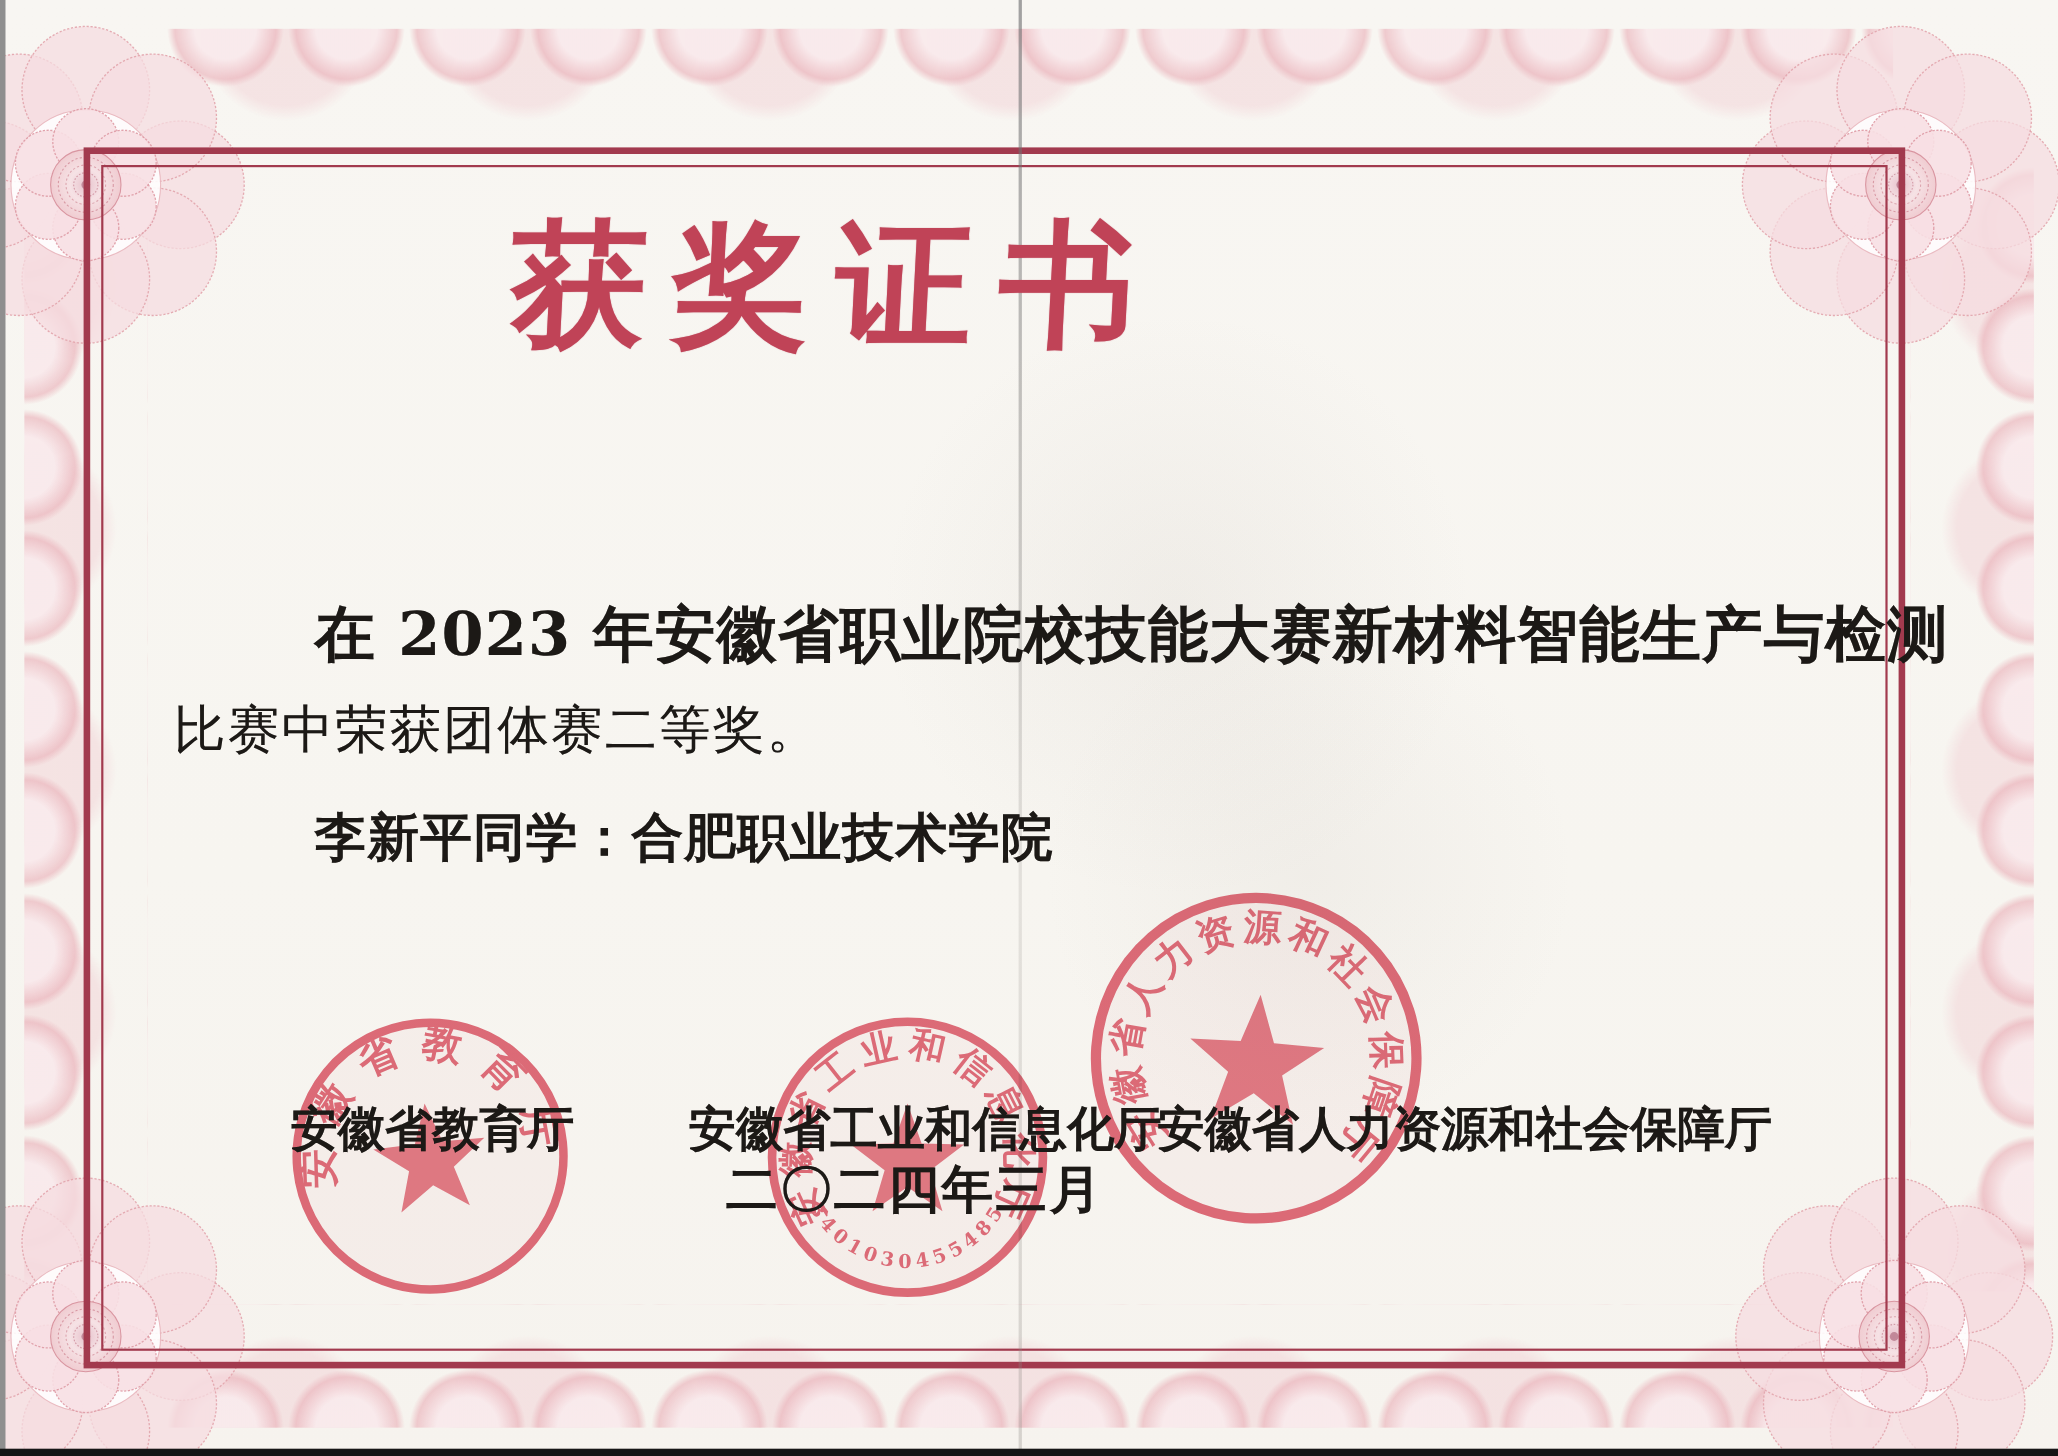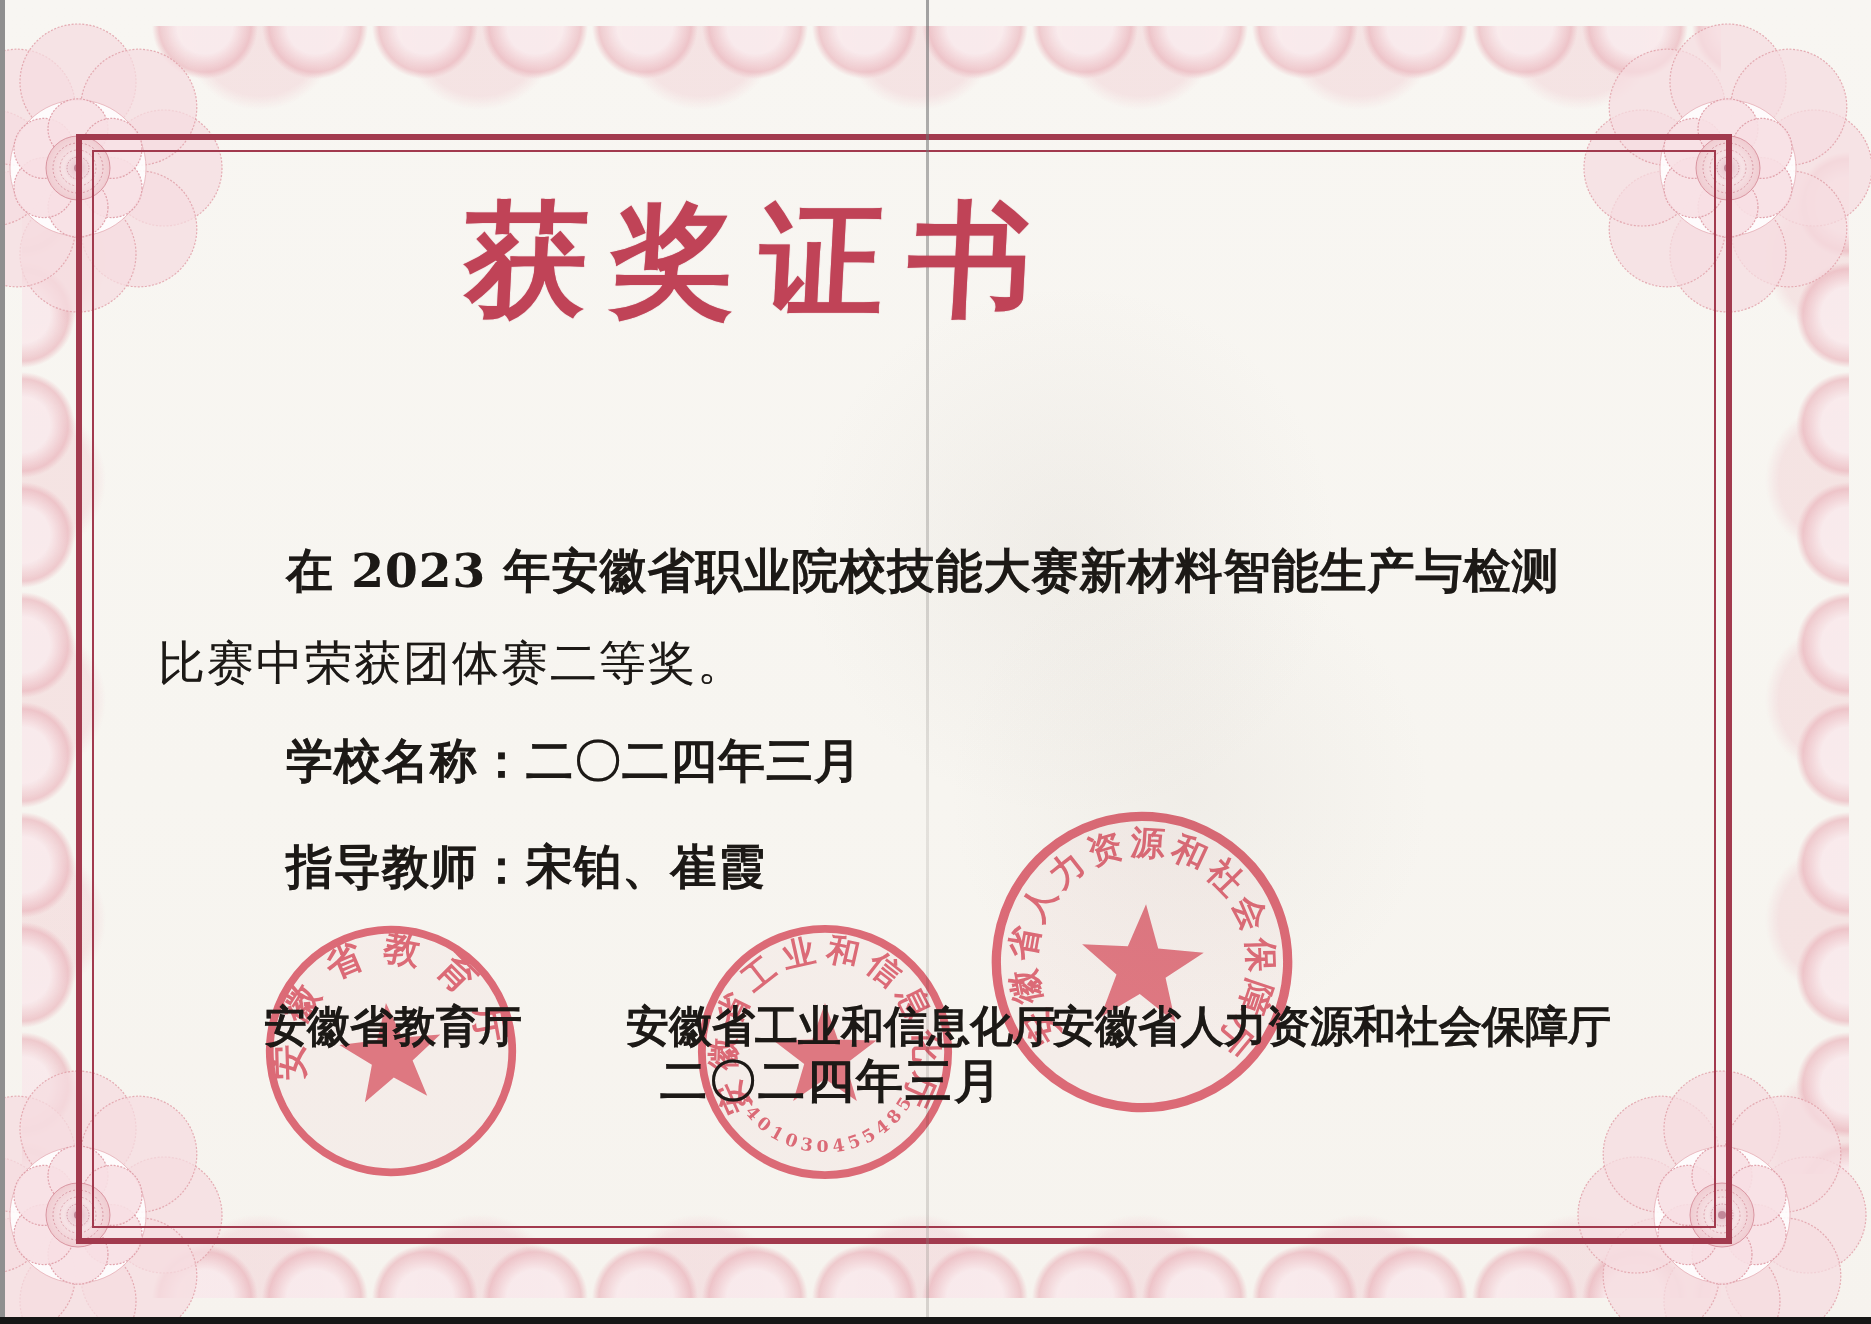--- a/index.html
+++ b/index.html
@@ -46,21 +46,21 @@
   .wm1{left:790px;top:290px;width:560px;height:520px;
     background:radial-gradient(circle, rgba(185,176,168,.13), rgba(185,176,168,0) 70%);}
   .wm2{left:940px;top:560px;width:500px;height:470px;
     background:radial-gradient(circle, rgba(185,176,168,.11), rgba(185,176,168,0) 70%);}
   
   .t{position:absolute;color:#1c1916;text-shadow:0 0 .6px rgba(20,16,14,.45);white-space:nowrap;z-index:6;}
   .t-title{left:420px;top:192px;width:680px;text-align:center;font-size:124px;line-height:1.1;
     font-weight:bold;color:#c04357;letter-spacing:24px;text-shadow:0 0 1px rgba(176,52,78,.6);
     transform:skewX(-3deg);}
   .t-recipients{left:158px;top:418px;font-size:48px;font-weight:bold;letter-spacing:3px;}
-  .t-body1{left:286px;top:540px;font-size:47px;font-weight:600;letter-spacing:1px;}
+  .t-body1{left:286px;top:540px;font-size:55px;font-weight:600;letter-spacing:1px;}
   .t-body2{left:158px;top:632px;font-size:47px;font-weight:400;letter-spacing:2px;}
   .t-school{left:286px;top:730px;font-size:47px;font-weight:600;letter-spacing:1px;}
   .t-teacher{left:286px;top:836px;font-size:47px;font-weight:600;letter-spacing:1px;}
   .issuer{top:998px;font-size:43px;font-weight:bold;letter-spacing:0px;
     font-family:"DejaVu Sans","Liberation Sans",sans-serif;}
   .issuer-1{left:264px;} .issuer-2{left:626px;} .issuer-3{left:1052px;}
   .t-date{left:660px;top:1050px;width:330px;font-size:47px;font-weight:bold;
     letter-spacing:2px;font-family:"DejaVu Sans","Liberation Sans",sans-serif;}
   
   .seal{position:absolute;z-index:4;mix-blend-mode:multiply;opacity:.9;}
@@ -162,23 +162,22 @@
     </text>
   </svg>
 
   <div class="t t-title">获奖证书</div>
 
 
   <div class="t t-body1">在 2023 年安徽省职业院校技能大赛新材料智能生产与检测</div>
 
   <div class="t t-body2">比赛中荣获团体赛二等奖。</div>
 
-  <div class="t t-school">学校名称：二〇二四年三月</div>
+  <div class="t t-school">李新平同学：合肥职业技术学院</div>
 
-  <div class="t t-teacher">指导教师：宋铂、崔霞</div>
 
   <div class="t issuer issuer-1">安徽省教育厅</div>
   <div class="t issuer issuer-2">安徽省工业和信息化厅</div>
   <div class="t issuer issuer-3">安徽省人力资源和社会保障厅</div>
 
   <div class="t t-date">二〇二四年三月</div>
 
   <div class="fold"></div>
   <div class="scan-edge-left"></div>
   <div class="scan-edge-bottom"></div>

